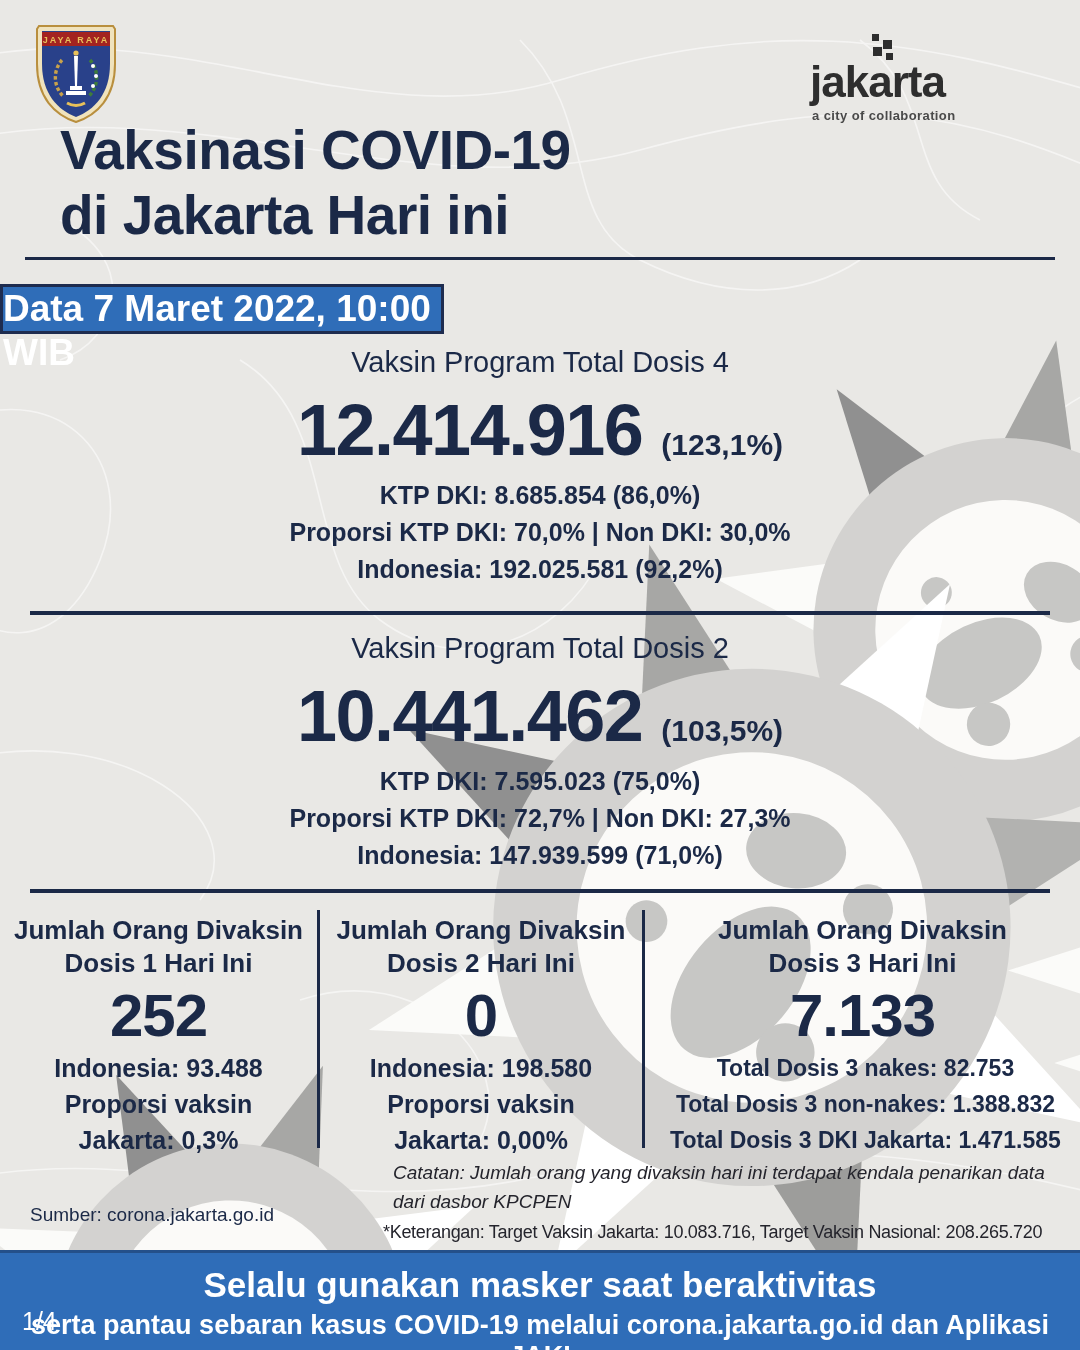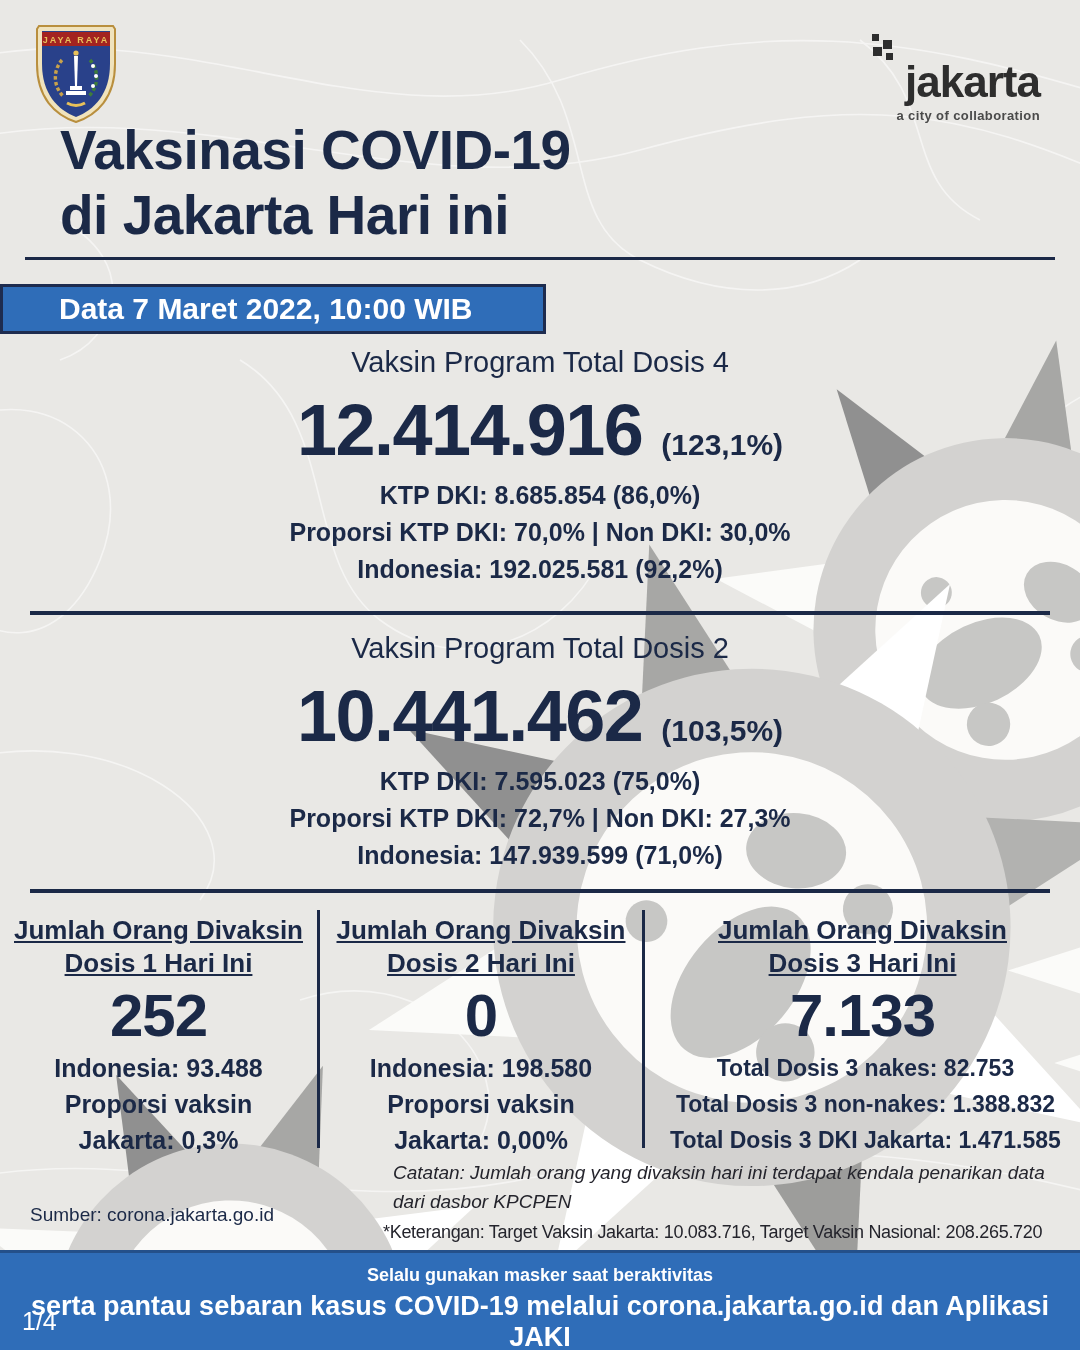--- a/index.html
+++ b/index.html
@@ -6,68 +6,68 @@
   .canvas{
     position:relative;width:1080px;height:1350px;overflow:hidden;
     background:#e9e8e5;
     font-family:"Liberation Sans","DejaVu Sans",sans-serif;
     color:#1b2948;
   }
   .bg-svg{position:absolute;left:0;top:0;width:1080px;height:1350px;}
 
   
   .crest{position:absolute;left:30px;top:24px;width:92px;height:100px;}
-  .brand{position:absolute;right:40px;top:34px;width:230px;text-align:right;}
+  .brand{position:absolute;right:40px;top:34px;width:230px;text-align:left;}
   .brand-dots{position:relative;height:26px;margin-left:62px;}
   .brand-dots span{position:absolute;background:#2e2e2e;}
   .brand-word{font-size:44px;font-weight:700;color:#2e2e2e;letter-spacing:-1px;line-height:44px;}
   .brand-tag{font-size:13px;font-weight:700;color:#4a4a4a;letter-spacing:.4px;margin-top:4px;margin-left:2px;}
 
   .title{position:absolute;left:60px;top:118px;font-size:55px;font-weight:700;
          line-height:65px;color:#1b2947;letter-spacing:-.5px;}
   .title-rule{position:absolute;left:25px;top:257px;width:1030px;height:3px;background:#1b2947;}
 
-  .date-banner{position:absolute;left:0;top:284px;width:546px;height:50px;
+  .date-banner{position:absolute;left:0;top:284px;width:444px;height:50px;
     background:#2f6db8;border:3px solid #1e2c4f;box-sizing:border-box;
-    color:#ffffff;font-size:30px;font-weight:700;line-height:44px;padding-left:56px;}
+    color:#ffffff;font-size:37px;font-weight:700;line-height:44px;}
 
   
   .section{position:absolute;left:0;width:1080px;text-align:center;}
   .sec-label{font-size:29px;font-weight:400;color:#1b2947;margin-bottom:10px;}
   .sec-number-row{display:flex;justify-content:center;align-items:baseline;gap:19px;height:80px;}
   .sec-number{font-size:72px;font-weight:700;letter-spacing:-1.5px;color:#1b2947;}
   .sec-pct{font-size:30px;font-weight:700;color:#1b2947;}
   .sec-lines{margin-top:8px;}
   .sec-line{font-size:25px;font-weight:700;line-height:37px;color:#1b2947;}
 
   .hdiv{position:absolute;left:30px;width:1020px;height:4px;background:#1b2947;}
 
   
   .columns{position:absolute;left:0;top:902px;width:1080px;height:252px;display:flex;}
   .col{box-sizing:border-box;text-align:center;padding-top:12px;}
   .col1{width:317px;}
   .col2{width:322px;}
   .col3{flex:1;}
   .vdiv{width:3px;height:238px;background:#1b2947;margin-top:8px;}
-  .col-h{font-size:26px;font-weight:700;line-height:33px;color:#1b2947;text-decoration:underline;}
+  .col-h{font-size:26px;font-weight:700;line-height:33px;color:#1b2947;}
   .col-val{font-size:60px;font-weight:700;line-height:64px;margin:4px 0 2px 0;color:#1b2947;letter-spacing:-1px;}
   .col-line{font-size:25px;font-weight:700;line-height:36px;color:#1b2947;text-align:center;}
   .col3 .col-line{font-size:23px;padding-left:6px;}
 
   
   .source{position:absolute;left:30px;top:1204px;font-size:19px;font-weight:400;color:#1b2947;}
   .note-italic{position:absolute;left:393px;top:1158px;width:670px;font-size:19px;font-style:italic;
                color:#24242c;line-height:29px;}
   .note-target{position:absolute;left:383px;top:1222px;width:697px;font-size:18px;color:#24242c;
                letter-spacing:-.3px;white-space:nowrap;}
 
   
   .bottom-banner{position:absolute;left:0;top:1250px;width:1080px;height:100px;background:#2f6db8;
                  border-top:3px solid #24508a;box-sizing:border-box;text-align:center;color:#fff;}
-  .banner-l1{font-size:18px;font-weight:700;margin-top:12px;}
+  .banner-l1{font-size:35px;font-weight:700;margin-top:12px;}
   .banner-l2{font-size:27px;font-weight:700;margin-top:5px;}
   .page-num{position:absolute;left:22px;bottom:14px;font-size:25px;font-weight:400;color:#fff;}
 </style>
 </head>
 <body>
 
 <div class="canvas">
 
   <svg class="bg-svg" viewBox="0 0 1080 1350" xmlns="http://www.w3.org/2000/svg">
     <defs>

